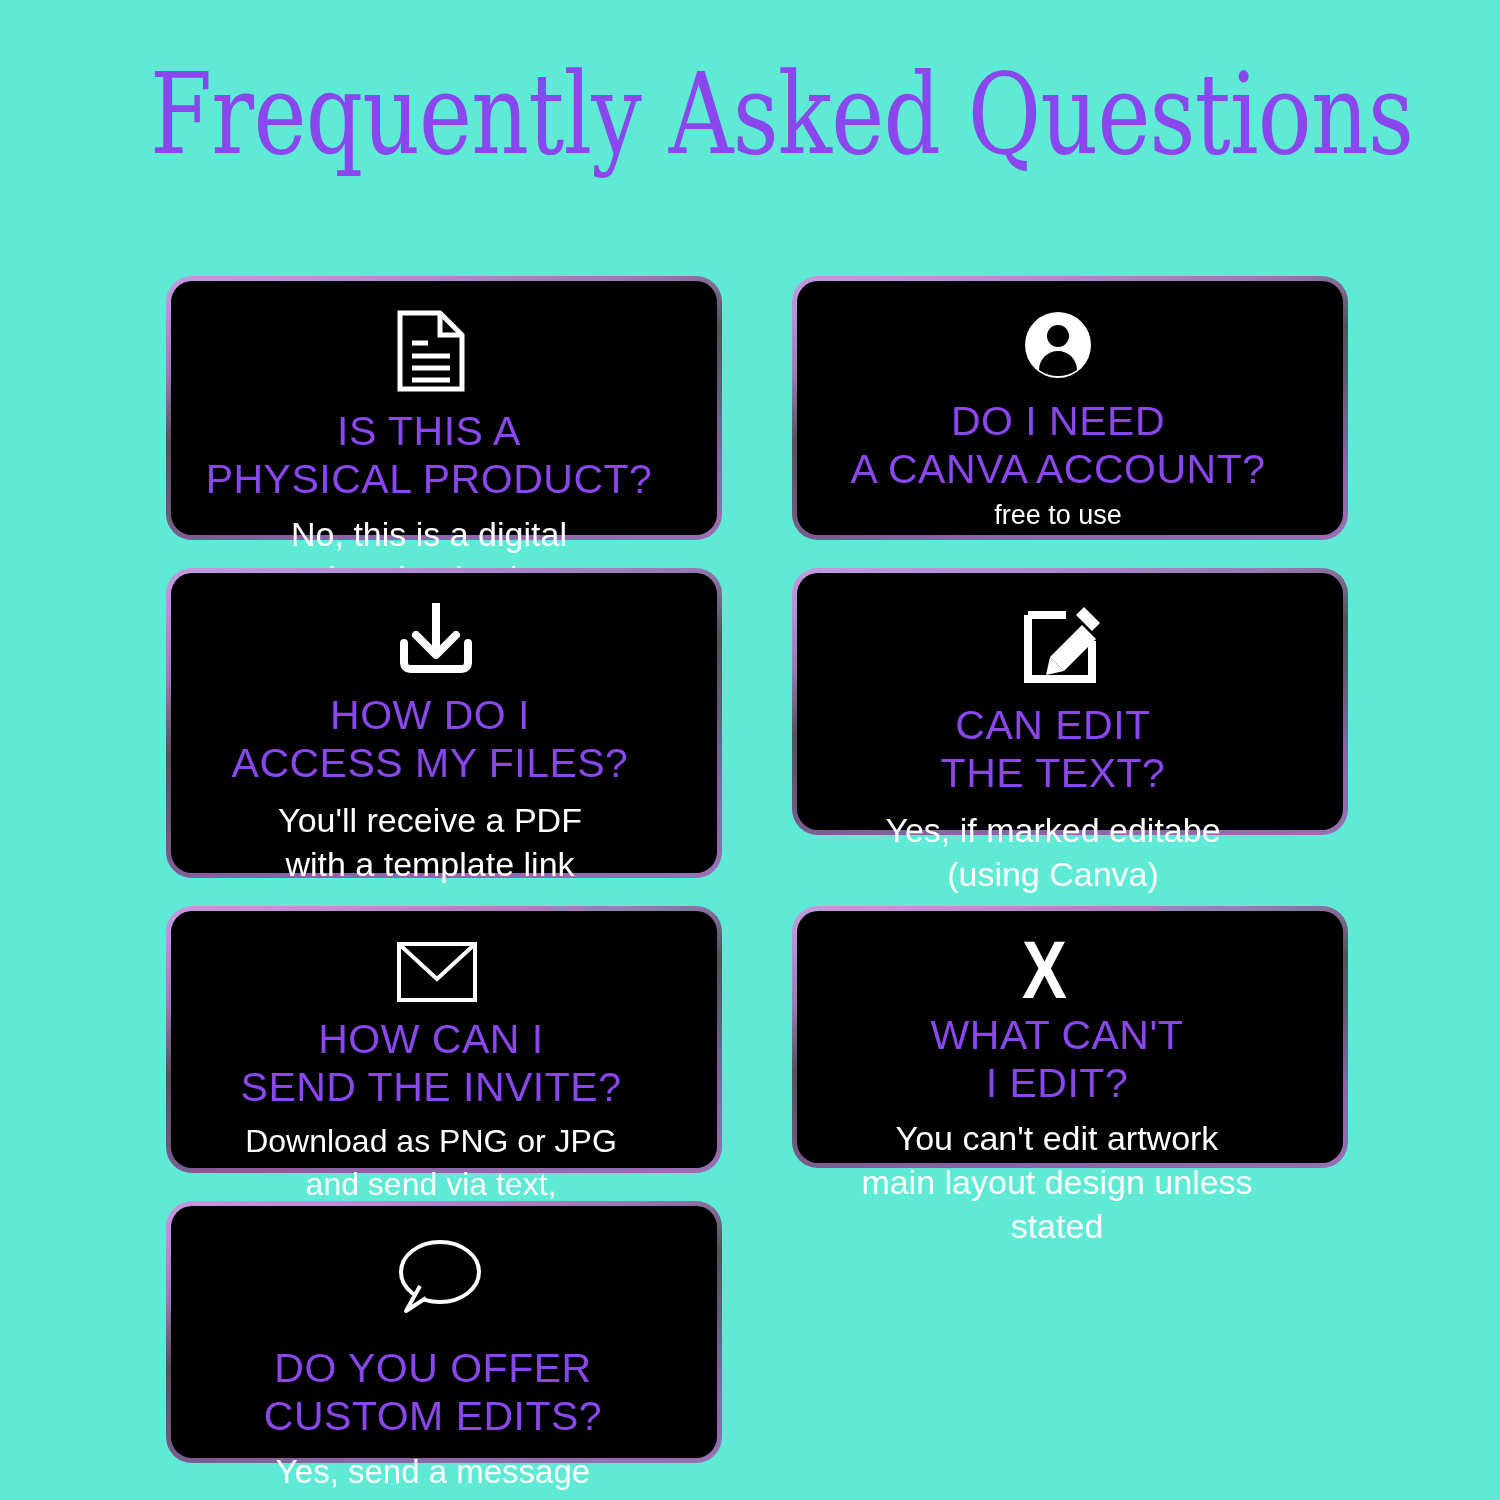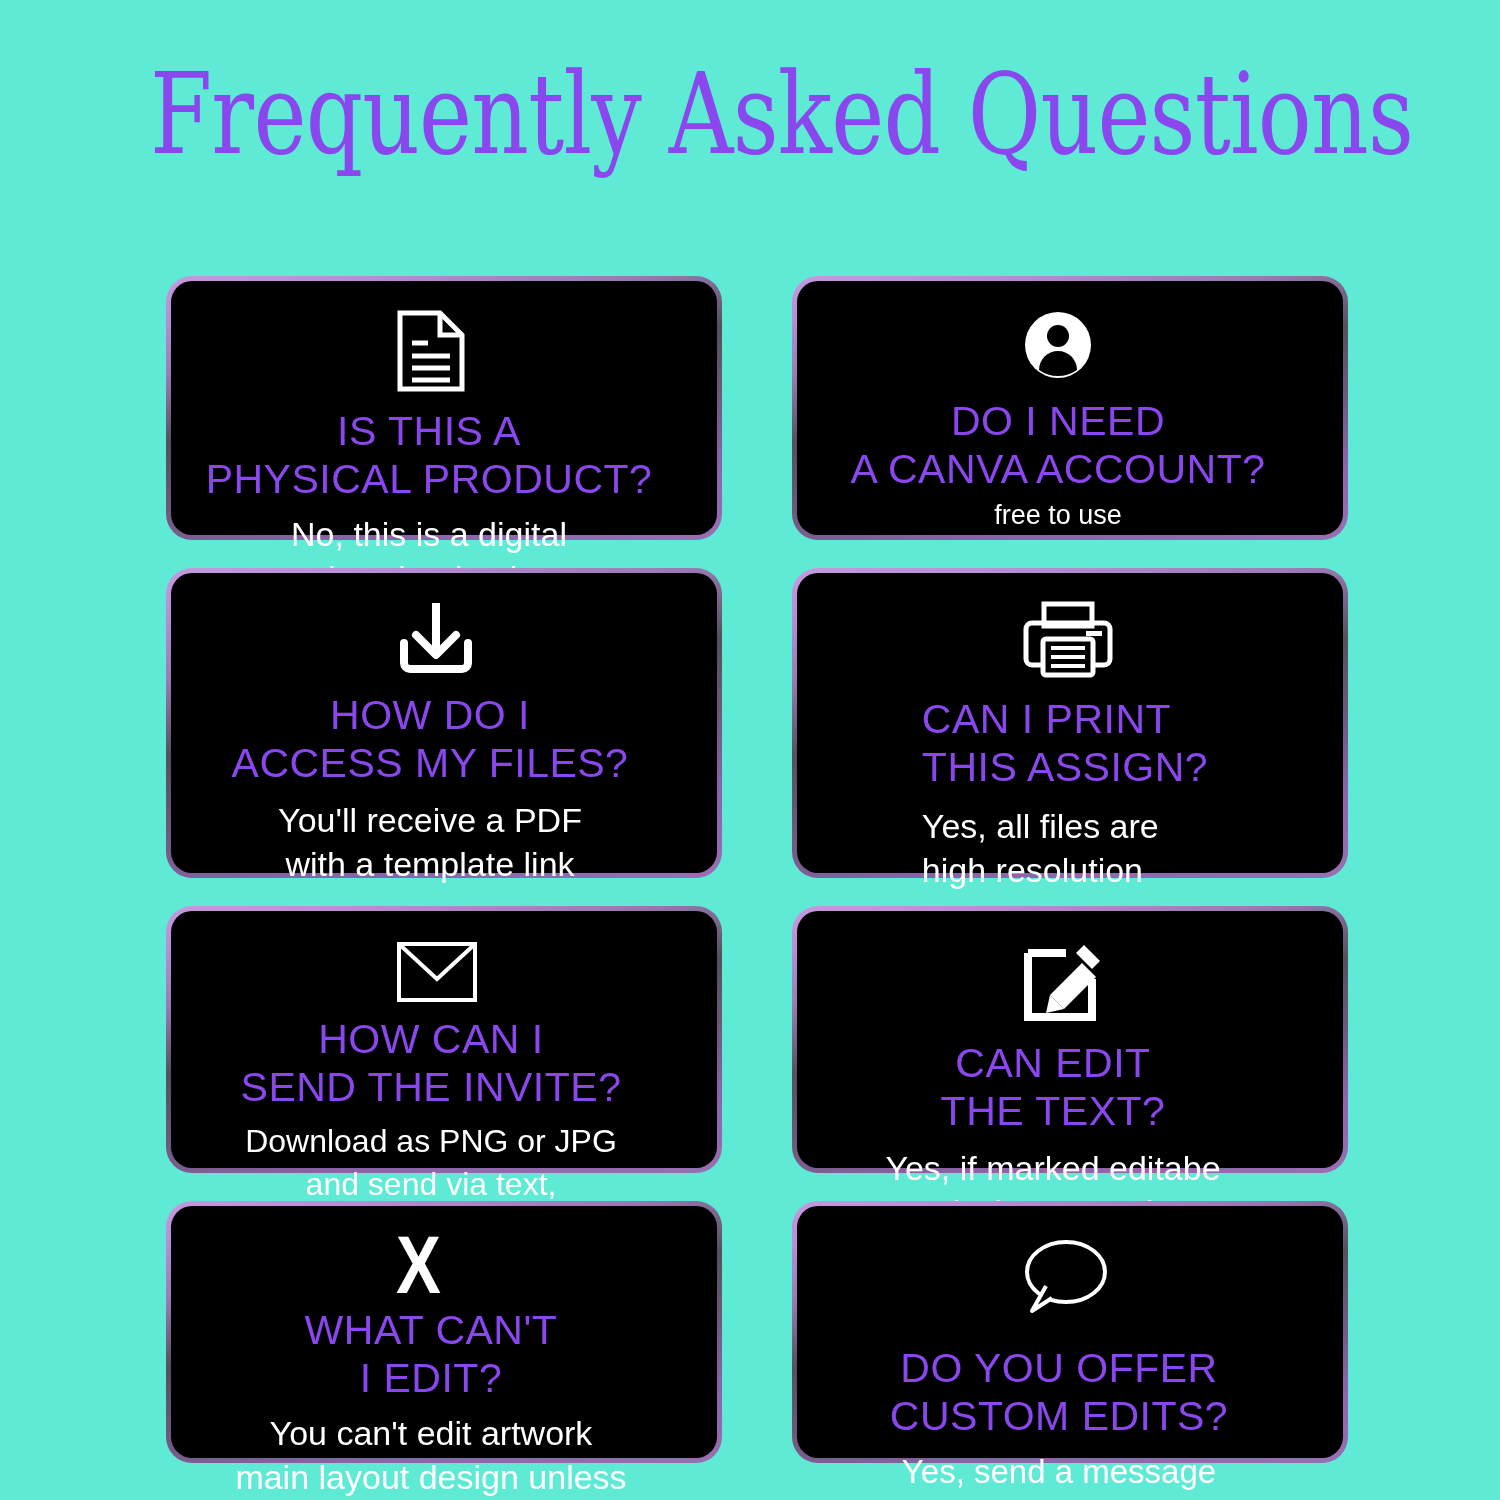--- a/index.html
+++ b/index.html
@@ -235,38 +235,36 @@
         </div>
         <div class="qa">
           <div class="question">HOW DO I
 ACCESS MY FILES?</div>
           <div class="answer">You'll receive a PDF
 with a template link</div>
         </div>
       </div>
     </div>
 
-    <div class="card c4 h-row2">
-      <div class="card-inner">
-        <div class="icon-wrap">
-          <svg width="92" height="78" viewBox="0 0 92 78" fill="none">
-            <rect x="22" y="3" width="48" height="22" stroke="#fff" stroke-width="5" fill="none"></rect>
-            <rect x="4" y="22" width="84" height="42" rx="6" stroke="#fff" stroke-width="5" fill="none"></rect>
-            <rect x="64" y="30" width="16" height="5" fill="#fff"></rect>
-            <rect x="21" y="38" width="50" height="36" rx="3" stroke="#fff" stroke-width="5" fill="#000"></rect>
-            <line x1="29" y1="47" x2="63" y2="47" stroke="#fff" stroke-width="4"></line>
-            <line x1="29" y1="56" x2="63" y2="56" stroke="#fff" stroke-width="4"></line>
-            <line x1="29" y1="65" x2="63" y2="65" stroke="#fff" stroke-width="4"></line>
-          </svg>
-        </div>
-        <div class="qa left-align">
-          <div class="question">CAN I PRINT
-THIS ASSIGN?</div>
-          <div class="answer">Yes, all files are
-high resolution</div>
+
+    <div class="card c5 h-row3">
+      <div class="card-inner">
+        <div class="icon-wrap">
+          <svg width="84" height="84" viewBox="0 0 84 84" fill="none">
+            <path d="M6 14 H44 M6 14 V78 H70 V40" stroke="#fff" stroke-width="8" fill="none"></path>
+            <path d="M28 56 L60 24 L74 38 L42 70 Z" fill="#fff"></path>
+            <path d="M62 6 L78 22 L70 30 L54 14 Z" fill="#fff"></path>
+            <path d="M28 56 L42 70 L24 74 Z" fill="#fff"></path>
+          </svg>
+        </div>
+        <div class="qa">
+          <div class="question">CAN EDIT
+THE TEXT?</div>
+          <div class="answer">Yes, if marked editabe
+(using Canva)</div>
         </div>
       </div>
     </div>
 
     <div class="card c6 h-row3">
       <div class="card-inner">
         <div class="icon-wrap">
           <svg width="82" height="62" viewBox="0 0 82 62" fill="none">
             <rect x="3" y="3" width="76" height="56" stroke="#fff" stroke-width="4" fill="none"></rect>
             <path d="M3 3 L41 38 L79 3" stroke="#fff" stroke-width="4" fill="none"></path>
@@ -275,39 +273,20 @@
         <div class="qa">
           <div class="question">HOW CAN I
 SEND THE INVITE?</div>
           <div class="answer">Download as PNG or JPG
 and send via text,
 social, email</div>
         </div>
       </div>
     </div>
 
-    <div class="card c5 h-row3">
-      <div class="card-inner">
-        <div class="icon-wrap">
-          <svg width="84" height="84" viewBox="0 0 84 84" fill="none">
-            <path d="M6 14 H44 M6 14 V78 H70 V40" stroke="#fff" stroke-width="8" fill="none"></path>
-            <path d="M28 56 L60 24 L74 38 L42 70 Z" fill="#fff"></path>
-            <path d="M62 6 L78 22 L70 30 L54 14 Z" fill="#fff"></path>
-            <path d="M28 56 L42 70 L24 74 Z" fill="#fff"></path>
-          </svg>
-        </div>
-        <div class="qa">
-          <div class="question">CAN EDIT
-THE TEXT?</div>
-          <div class="answer">Yes, if marked editabe
-(using Canva)</div>
-        </div>
-      </div>
-    </div>
-
     <div class="card c7 h-row4">
       <div class="card-inner">
         <div class="icon-wrap">
           <span class="x-glyph">X</span>
         </div>
         <div class="qa">
           <div class="question">WHAT CAN'T
 I EDIT?</div>
           <div class="answer">You can't edit artwork
 main layout design unless

